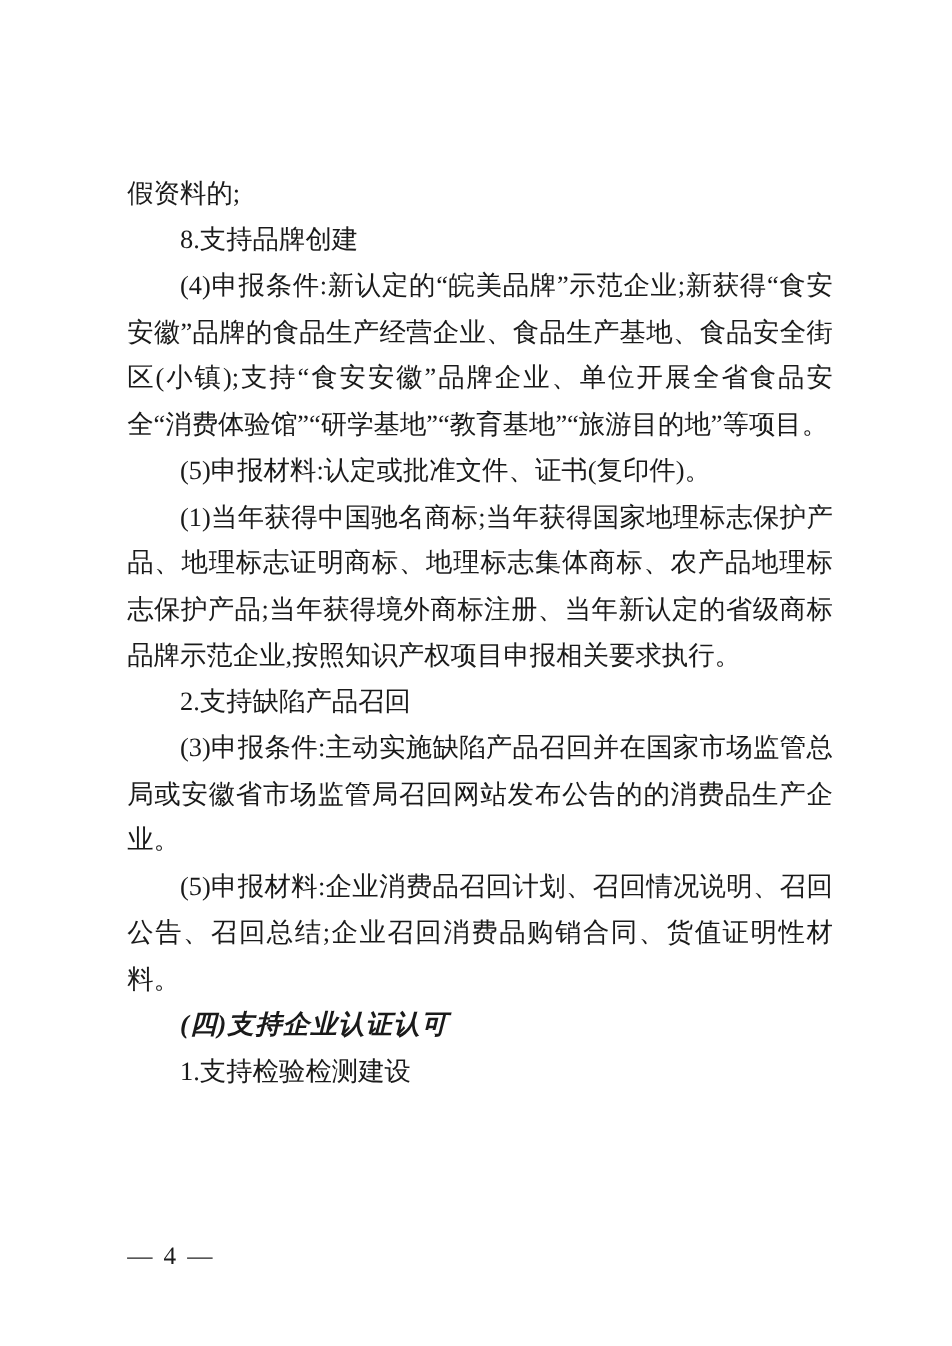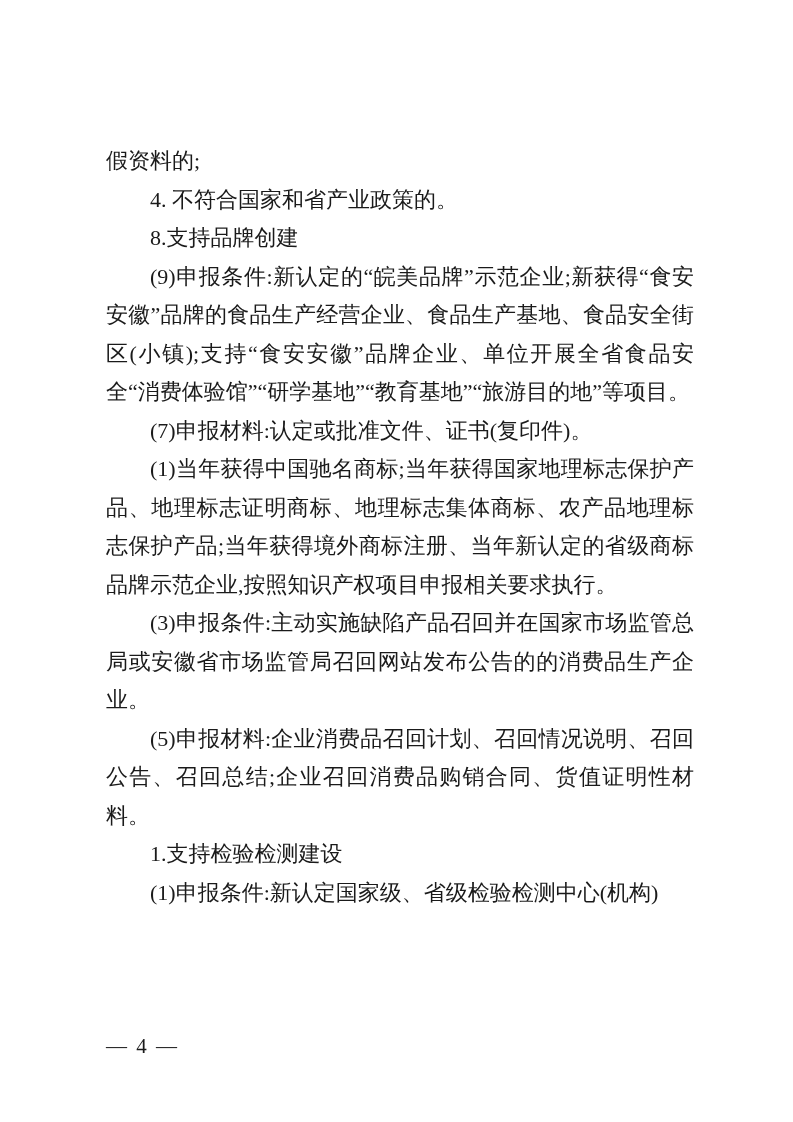--- a/index.html
+++ b/index.html
@@ -51,28 +51,28 @@
     font-family: "Liberation Serif", serif;
   }
 </style>
 </head>
 <body>
 
 <div class="page">
 
   <main class="content">
     <p class="para no-indent">假资料的;</p>
-    <p class="para">4. 不符合国家和省产业政策的。</p>
     <p class="para">8.支持品牌创建</p>
-    <p class="para">(9)申报条件:新认定的“皖美品牌”示范企业;新获得“食安安徽”品牌的食品生产经营企业、食品生产基地、食品安全街区(小镇);支持“食安安徽”品牌企业、单位开展全省食品安全“消费体验馆”“研学基地”“教育基地”“旅游目的地”等项目。</p>
-    <p class="para">(7)申报材料:认定或批准文件、证书(复印件)。</p>
+    <p class="para">(4)申报条件:新认定的“皖美品牌”示范企业;新获得“食安安徽”品牌的食品生产经营企业、食品生产基地、食品安全街区(小镇);支持“食安安徽”品牌企业、单位开展全省食品安全“消费体验馆”“研学基地”“教育基地”“旅游目的地”等项目。</p>
+    <p class="para">(5)申报材料:认定或批准文件、证书(复印件)。</p>
     <p class="para">(1)当年获得中国驰名商标;当年获得国家地理标志保护产品、地理标志证明商标、地理标志集体商标、农产品地理标志保护产品;当年获得境外商标注册、当年新认定的省级商标品牌示范企业,按照知识产权项目申报相关要求执行。</p>
+    <p class="para">2.支持缺陷产品召回</p>
     <p class="para">(3)申报条件:主动实施缺陷产品召回并在国家市场监管总局或安徽省市场监管局召回网站发布公告的的消费品生产企业。</p>
     <p class="para">(5)申报材料:企业消费品召回计划、召回情况说明、召回公告、召回总结;企业召回消费品购销合同、货值证明性材料。</p>
+    <p class="para heading">(四)支持企业认证认可</p>
     <p class="para">1.支持检验检测建设</p>
-    <p class="para">(1)申报条件:新认定国家级、省级检验检测中心(机构)</p>
   </main>
 
   <footer class="page-footer">
     <span>— 4 —</span>
   </footer>
 
 </div>
 
 </body></html>

